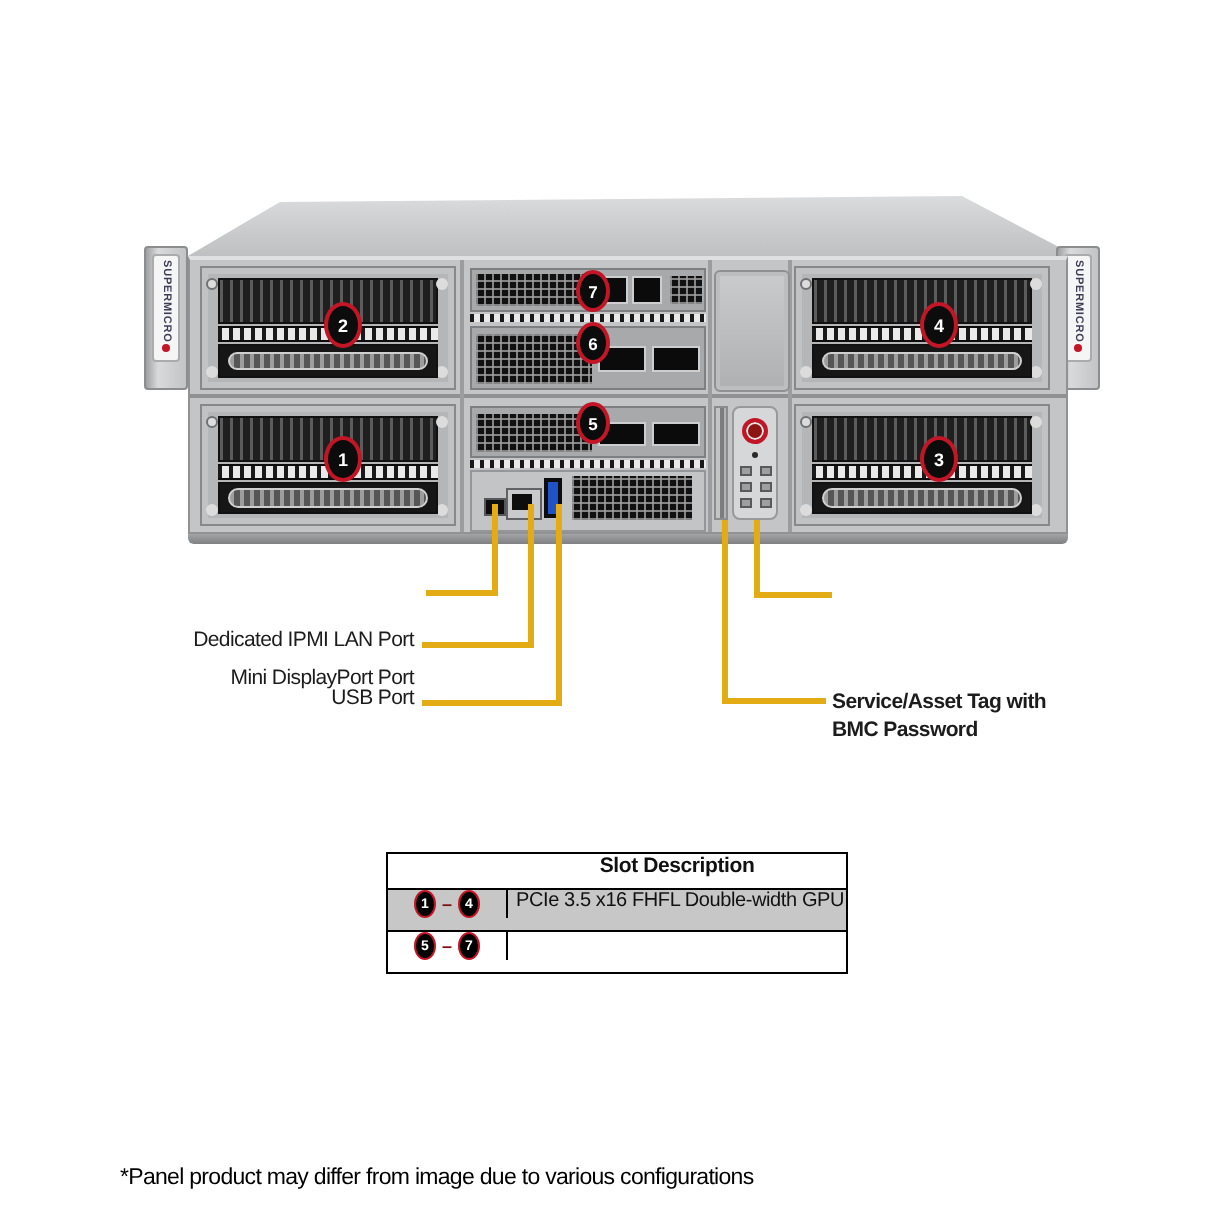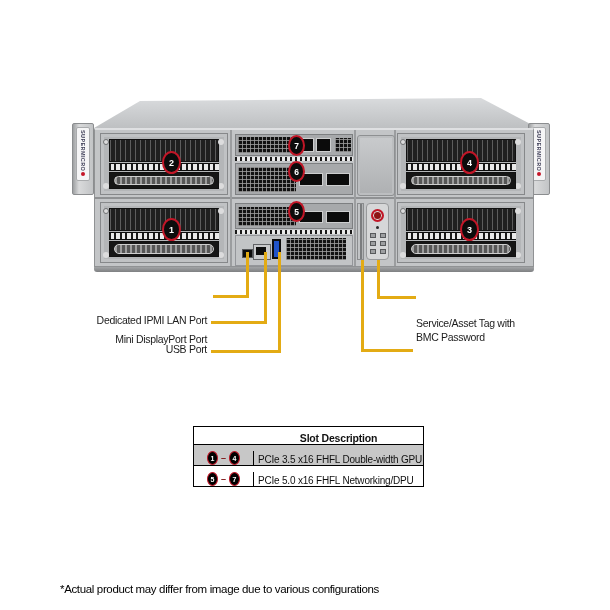--- a/index.html
+++ b/index.html
@@ -62,21 +62,21 @@
   .badge{position:absolute;width:15px;height:19px;border-radius:50%;background:#0c0c0c;border:2.5px solid #c21627;
          color:#fff;font-size:9px;font-weight:bold;display:flex;align-items:center;justify-content:center;box-sizing:content-box;}
   .badge.sm{width:13px;height:17px;border-width:2.2px;font-size:8.5px;}
   
   .line{position:absolute;}
   .lineL{border-right:3px solid #e3ab14;border-bottom:3px solid #e3ab14;}
   .lineR{border-left:3px solid #e3ab14;border-bottom:3px solid #e3ab14;}
   .lbl{position:absolute;font-size:10.5px;line-height:13px;letter-spacing:-.3px;color:#1c1c1c;}
   
   .tbl{position:absolute;left:193px;top:426px;width:231px;border:1.5px solid #000;background:#fff;box-sizing:border-box;}
-  .tr{display:flex;align-items:flex-end;}
+  .tr{display:flex;align-items:flex-start;}
   .tr.hdr{height:17px;}
   .tr.r{height:20px;}
   .tr.r1{background:#c7c7c7;border-top:1.8px solid #000;}
   .tr.r2{background:#fff;border-top:1.2px solid #000;}
   .td1{width:60px;border-right:1.2px solid #000;display:flex;align-items:center;justify-content:center;gap:2px;box-sizing:border-box;}
   .td2{flex:1;display:flex;align-items:center;padding-left:4px;font-size:10px;letter-spacing:-.2px;color:#111;}
   .td2.hd{justify-content:center;font-weight:bold;font-size:10.5px;padding-left:0;}
   .tbadge{width:9px;height:12px;border-radius:50%;background:#000;border:1.8px solid #c21627;color:#fff;
           font-size:7px;font-weight:bold;display:flex;align-items:center;justify-content:center;}
   .dash{color:#7a1010;font-weight:bold;font-size:9px;margin:0 1px;}
@@ -200,39 +200,38 @@
 
   <div class="line lineL" style="left:213px;top:252px;width:33px;height:43px;"></div>
   <div class="line lineL" style="left:211px;top:252px;width:53px;height:69px;"></div>
   <div class="line lineL" style="left:211px;top:252px;width:67px;height:98px;"></div>
   <div class="line lineR" style="left:377px;top:260px;width:36px;height:36px;"></div>
   <div class="line lineR" style="left:361px;top:260px;width:49px;height:89px;"></div>
 
   <div class="lbl" style="left:40px;top:288px;width:167px;text-align:right;margin-top:45px;">Mini DisplayPort Port</div>
   <div class="lbl" style="left:40px;top:314px;width:167px;text-align:right;">Dedicated IPMI LAN Port</div>
   <div class="lbl" style="left:40px;top:343px;width:167px;text-align:right;">USB Port</div>
-  <div class="lbl" style="left:416px;top:316px;width:116px;line-height:14px;">Service/Asset Tag with BMC Password</div>
+  <div class="lbl" style="left:416px;top:344px;width:116px;line-height:14px;font-weight:bold;">Service/Asset Tag with BMC Password</div>
 
   <div class="tbl">
     <div class="tr hdr">
       <div class="td1"></div>
       <div class="td2 hd">Slot Description</div>
     </div>
     <div class="tr r r1">
       <div class="td1">
         <span class="tbadge">1</span>
         <span class="dash">–</span>
         <span class="tbadge">4</span>
       </div>
       <div class="td2">PCIe 3.5 x16 FHFL Double-width GPU</div>
     </div>
     <div class="tr r r2">
       <div class="td1">
         <span class="tbadge">5</span>
         <span class="dash">–</span>
         <span class="tbadge">7</span>
       </div>
-      <div class="td2">PCIe 5.0 x16 FHFL Networking/DPU</div>
     </div>
   </div>
 
-  <div class="footnote">*Actual product may differ from image due to various configurations</div>
+  <div class="footnote">*Panel product may differ from image due to various configurations</div>
 </div>
 
 </body></html>

